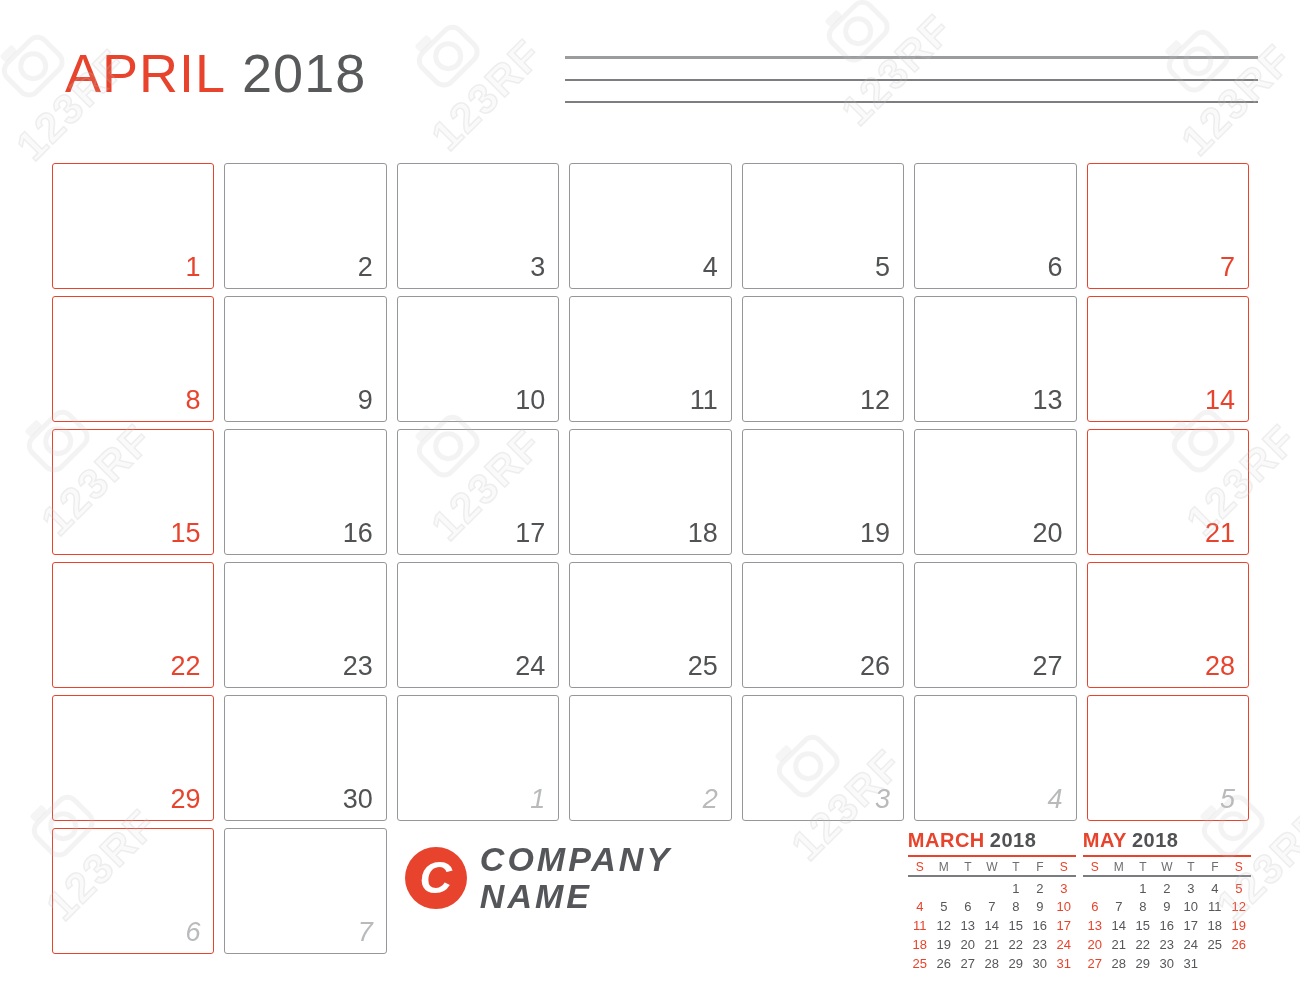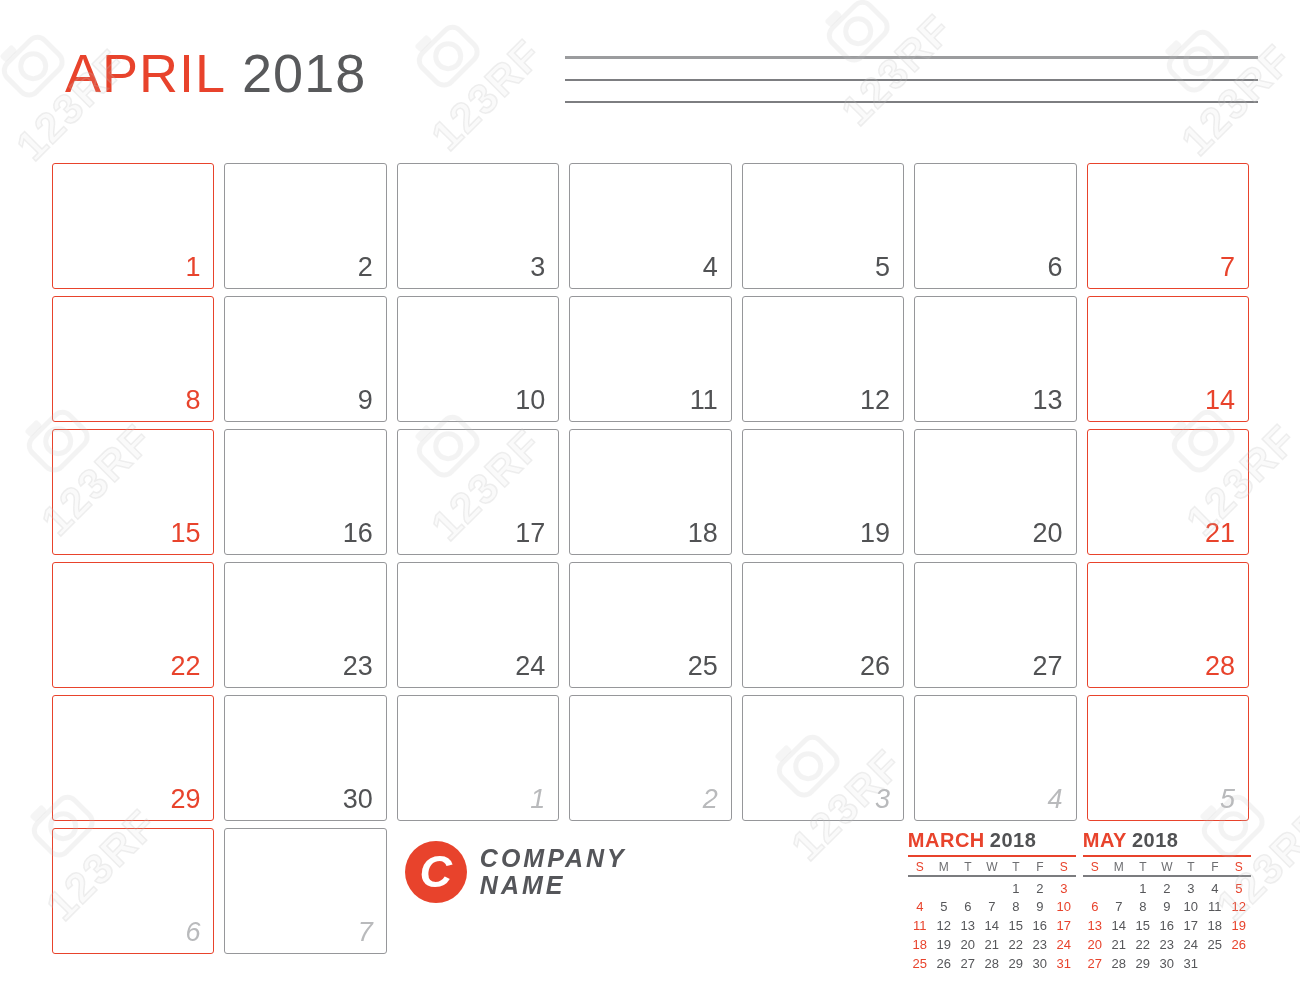--- a/index.html
+++ b/index.html
@@ -38,21 +38,21 @@
   .cell.sun .num,.cell.sat .num{color:var(--accent);}
   .cell.nm .num,.cell.nm-sun .num,.cell.nm-sat .num{color:var(--muted);font-style:italic;}
 
   
   .cal-last{position:absolute;left:52px;top:828px;width:1197px;height:126px;display:grid;grid-template-columns:repeat(7,1fr);column-gap:10px;}
   .cell-last{height:126px;}
   .footer{grid-column:3/8;position:relative;}
 
   .logo-row{position:absolute;left:8px;top:13px;display:flex;align-items:center;}
   .logo-circle{width:62px;height:62px;border-radius:50%;background:var(--accent);display:flex;align-items:center;justify-content:center;color:#fff;font-weight:700;font-style:italic;font-size:45px;}
-  .company-name{margin-left:13px;font-size:25px;font-weight:700;font-style:italic;letter-spacing:3px;color:#55565a;line-height:1.1;text-transform:uppercase;}
+  .company-name{margin-left:13px;font-size:34px;font-weight:700;font-style:italic;letter-spacing:3px;color:#55565a;line-height:1.1;text-transform:uppercase;}
   .company-desc{position:absolute;left:2px;top:80px;width:545px;font-size:17px;line-height:1.28;color:#77787b;}
 
   .contact{position:absolute;left:265px;top:7px;}
   .contact-row{display:flex;align-items:center;margin-bottom:7px;color:#8a8b8e;font-size:16px;letter-spacing:0.8px;height:18px;}
   .ci{width:26px;display:flex;align-items:center;color:var(--accent);}
   .icon-phone{width:10px;height:15px;border:1.6px solid var(--accent);border-radius:2.5px;position:relative;margin-left:1px;}
   .icon-phone::after{content:"";position:absolute;left:50%;bottom:1px;transform:translateX(-50%);width:3px;height:1.8px;background:var(--accent);}
   .icon-at{font-size:15px;font-weight:700;color:var(--accent);}
   .icon-globe{width:14px;height:14px;border:1.5px solid var(--accent);border-radius:50%;position:relative;overflow:hidden;}
   .icon-globe::before{content:"";position:absolute;left:2.5px;top:-1.5px;width:5px;height:14px;border:1.2px solid var(--accent);border-radius:50%;}

